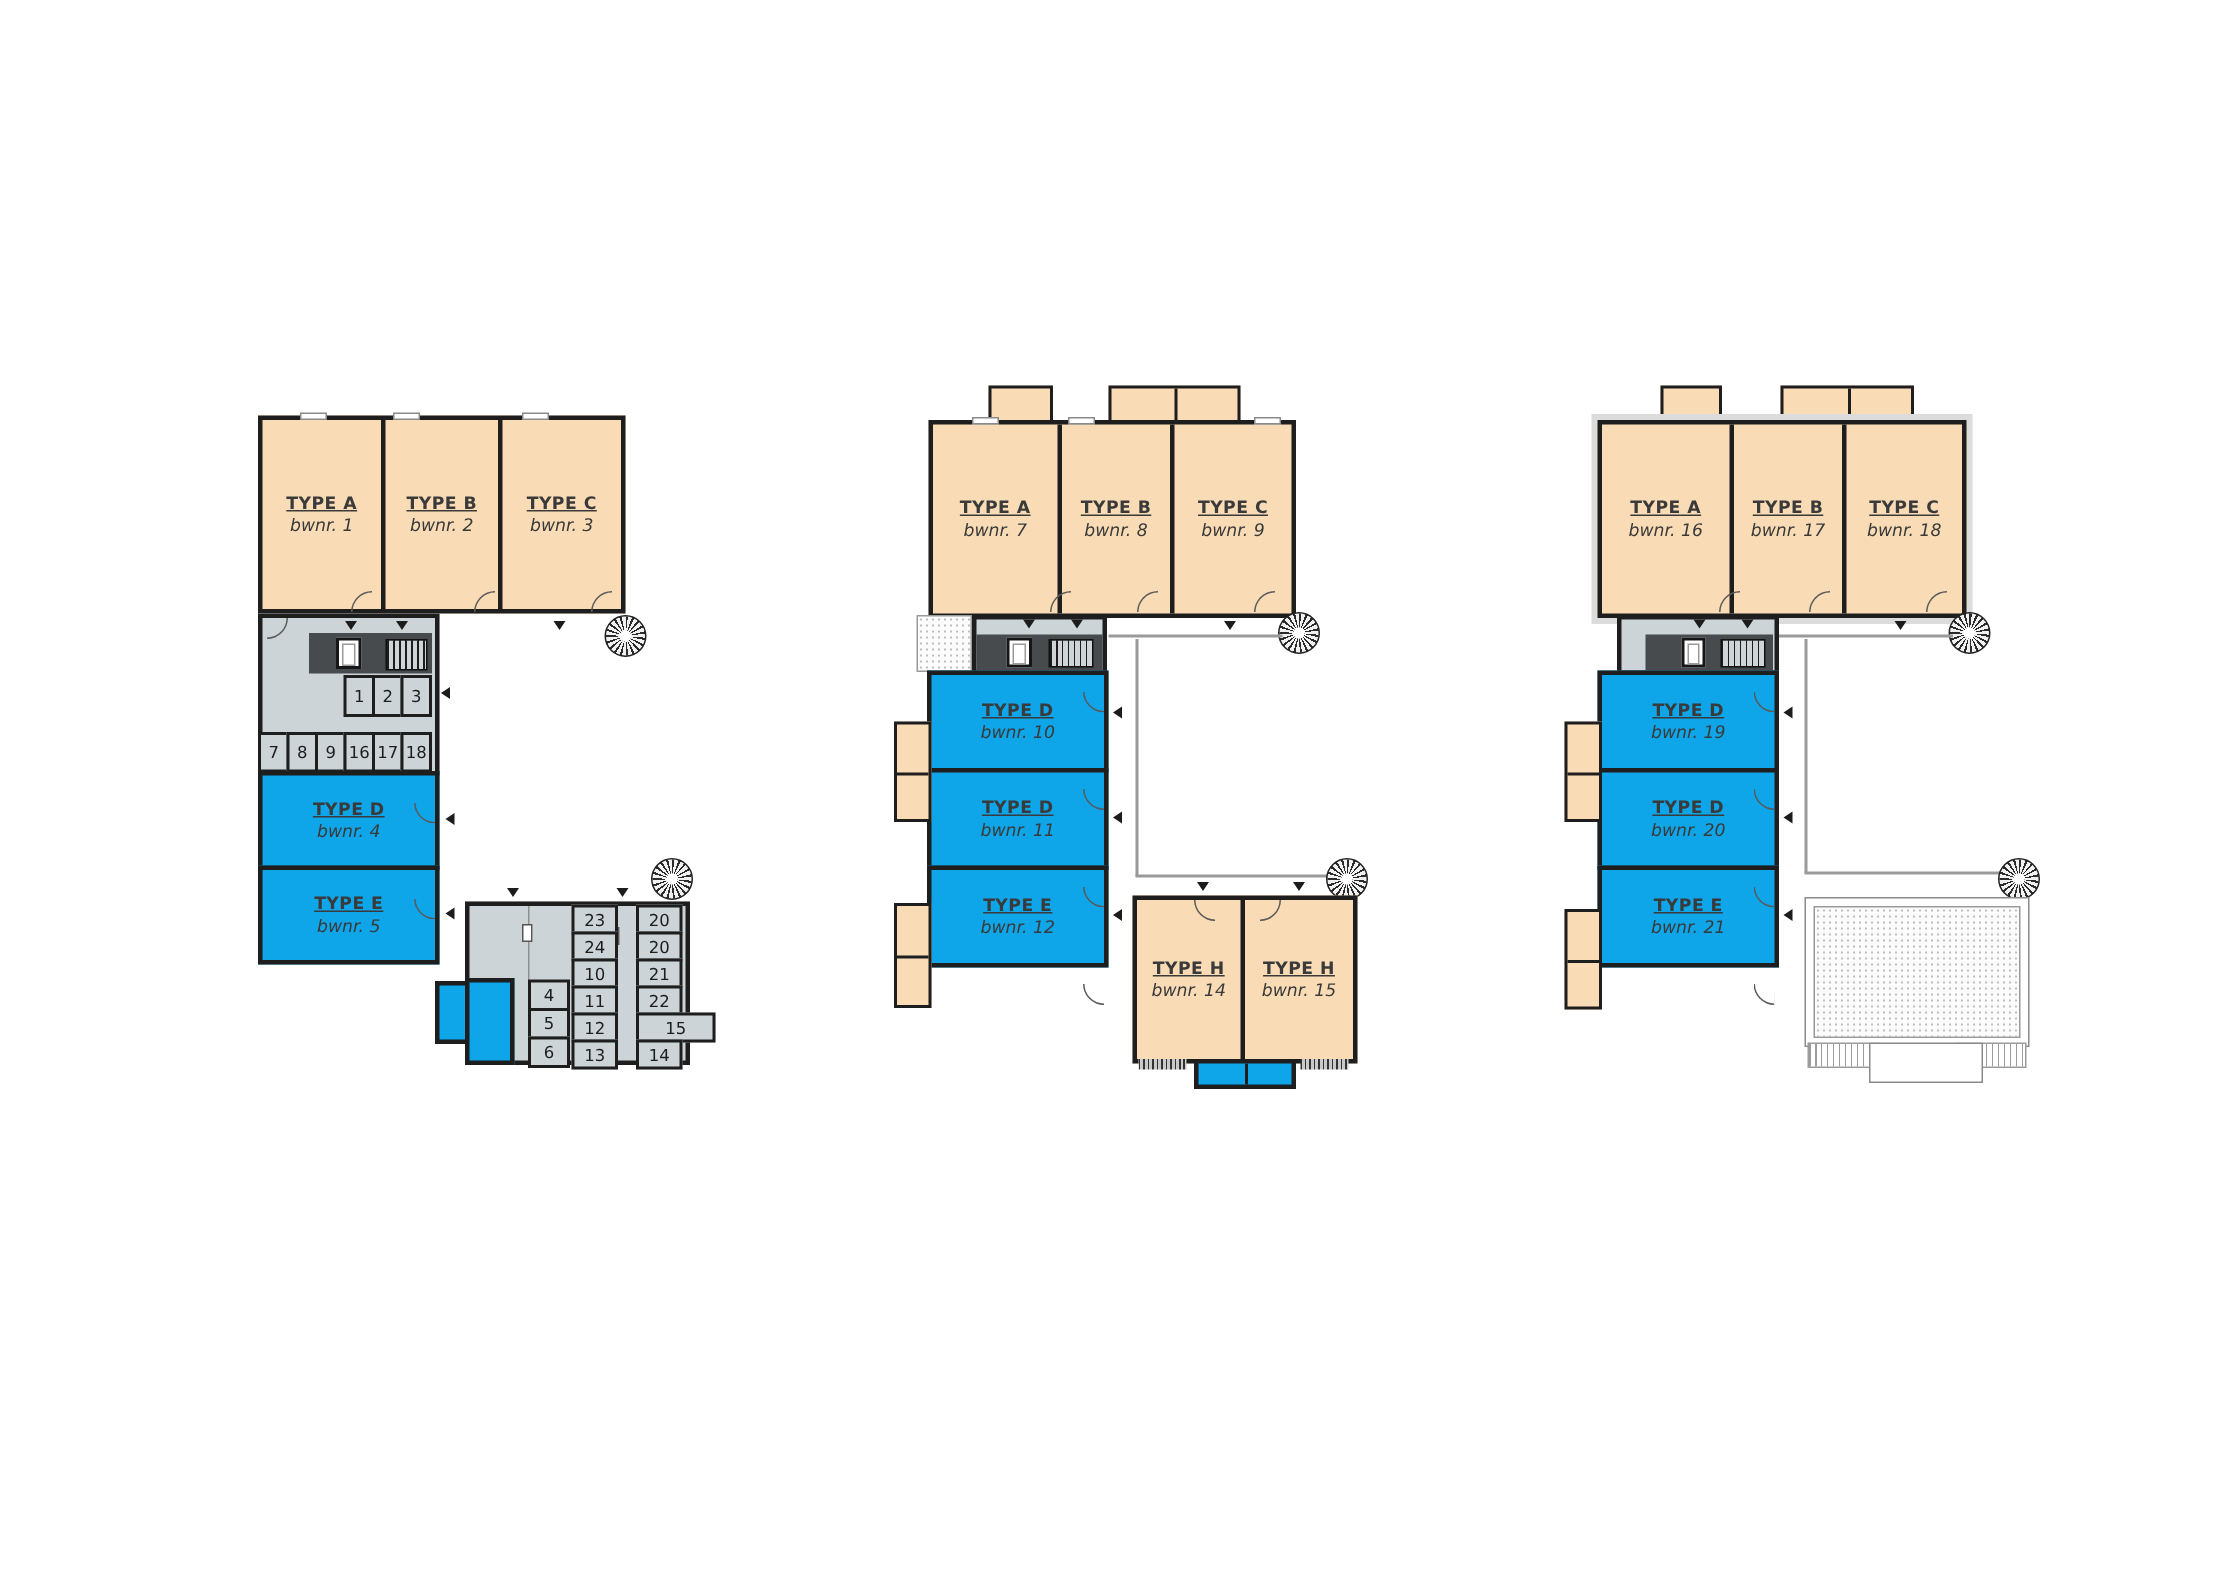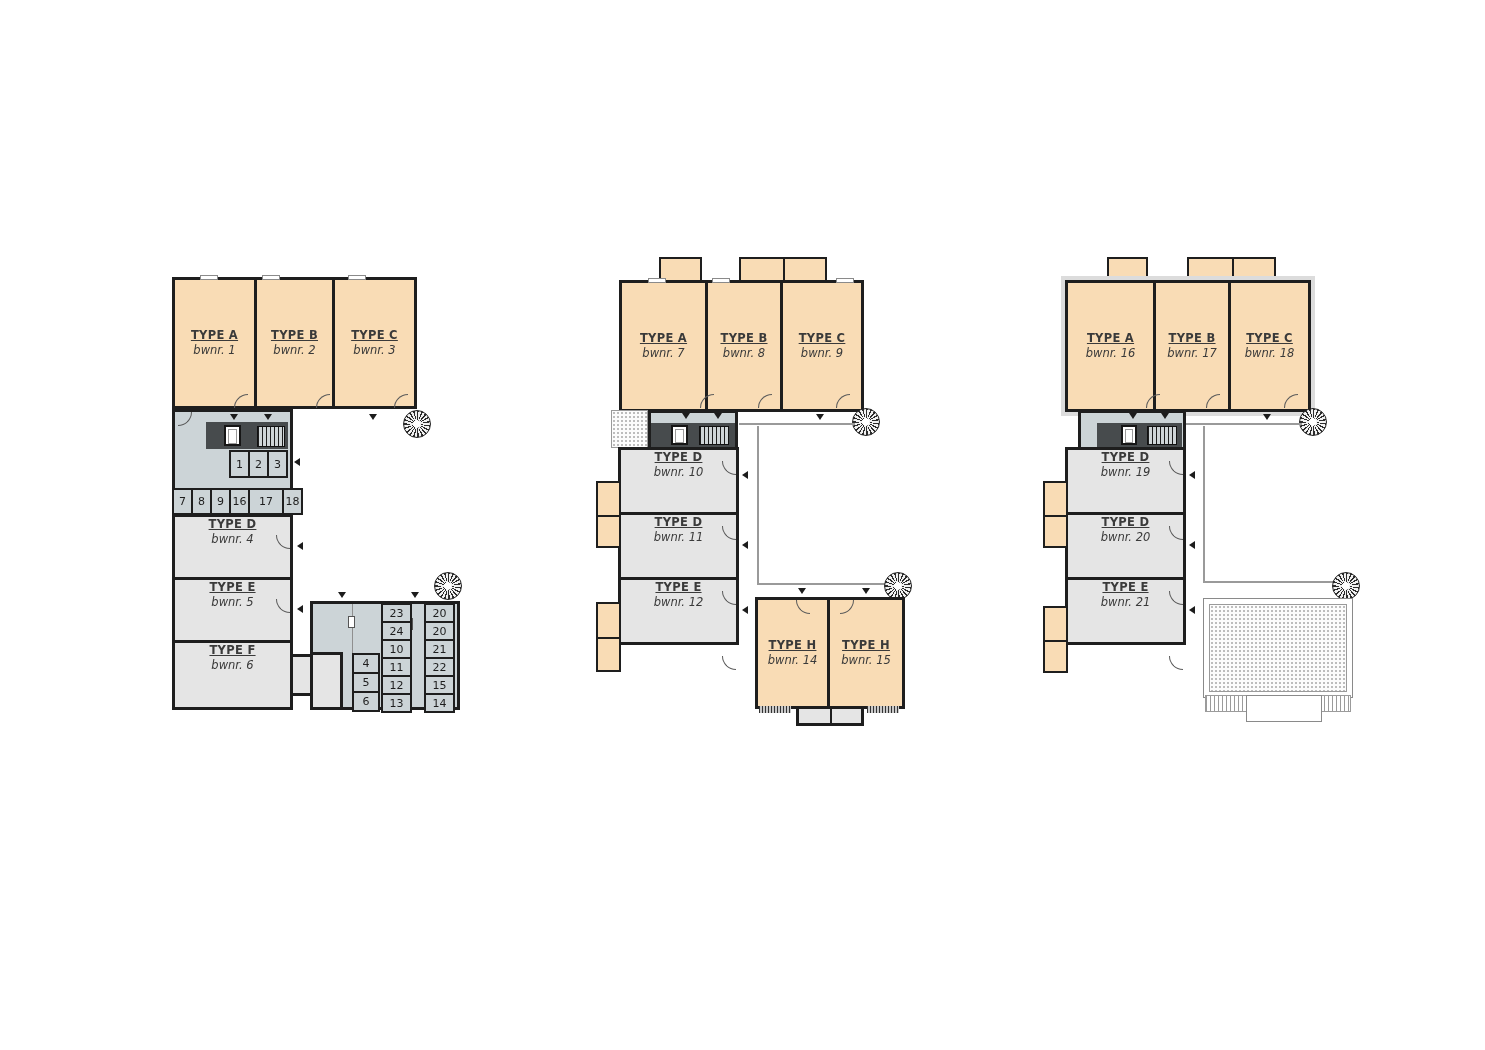--- a/index.html
+++ b/index.html
@@ -6,21 +6,21 @@
   #stage{position:relative;width:1485px;height:1050px;background:#fff;
          font-family:"DejaVu Sans",sans-serif;overflow:hidden;margin-top:14px;}
   #stage *{box-sizing:border-box;}
   .abs{position:absolute;}
   .plan{position:absolute;left:0;top:0;width:100%;height:100%;}
 
   
   .block{background:#f9dcb5;border:3px solid #1e1e1e;display:flex;}
   .bsec{border-right:3px solid #1e1e1e;display:flex;align-items:center;justify-content:center;height:100%;}
   .bsec:last-child{border-right:none;flex:1;}
-  .room{background:#e5e5e5;border:3px solid #1e1e1e;display:flex;align-items:flex-start;justify-content:center;}
+  .room{background:#0ea5e9;border:3px solid #1e1e1e;display:flex;align-items:center;justify-content:center;}
   .rlabel{text-align:center;color:#3a3a3a;line-height:1.3;}
   .type{display:block;font-weight:bold;text-decoration:underline;font-size:11.5px;letter-spacing:.3px;}
   .bwnr{display:block;font-style:italic;font-size:11.5px;}
 
   .corridor{background:#ccd4d7;border:3px solid #1e1e1e;}
   .core{background:#474b4d;}
   .lift{background:#fff;border:2px solid #161616;}
   .lift::after{content:'';display:block;margin:2px;height:calc(100% - 4px);border:1px solid #9a9a9a;}
   .stairs{background:repeating-linear-gradient(90deg,#1d1d1d 0 1px,#cfd5d7 1px 4px);border:1px solid #111;}
 
@@ -106,40 +106,34 @@
     <div class="abs cells-h" style="left:229px;top:436px;">
       <div class="cell" style="width:21px;height:28px;">1</div>
       <div class="cell" style="width:21px;height:28px;">2</div>
       <div class="cell" style="width:21px;height:28px;">3</div>
     </div>
     <div class="abs cells-h" style="left:172px;top:474px;">
       <div class="cell" style="width:21px;height:27px;">7</div>
       <div class="cell" style="width:21px;height:27px;">8</div>
       <div class="cell" style="width:21px;height:27px;">9</div>
       <div class="cell" style="width:21px;height:27px;">16</div>
-      <div class="cell" style="width:36px;height:27px;">17</div>
+      <div class="cell" style="width:21px;height:27px;">17</div>
       <div class="cell" style="width:21px;height:27px;">18</div>
     </div>
 
     <div class="abs room" style="left:172px;top:500px;width:121px;height:66px;">
       <div class="rlabel">
           <span class="type">TYPE D</span>
           <span class="bwnr">bwnr. 4</span>
         </div>
     </div>
     <div class="abs room" style="left:172px;top:563px;width:121px;height:66px;">
       <div class="rlabel">
           <span class="type">TYPE E</span>
           <span class="bwnr">bwnr. 5</span>
-        </div>
-    </div>
-    <div class="abs room" style="left:172px;top:626px;width:121px;height:70px;">
-      <div class="rlabel">
-          <span class="type">TYPE F</span>
-          <span class="bwnr">bwnr. 6</span>
         </div>
     </div>
     <div class="abs arc arc-bl" style="left:276px;top:521px;"></div>
     <div class="abs arc arc-bl" style="left:276px;top:585px;"></div>
     <div class="abs tri-left" style="left:297px;top:528px;"></div>
     <div class="abs tri-left" style="left:297px;top:591px;"></div>
 
     <div class="abs room" style="left:290px;top:640px;width:24px;height:42px;border-width:3px;"></div>
     <div class="abs corridor" style="left:310px;top:587px;width:150px;height:109px;"></div>
     <div class="abs pline" style="left:352px;top:590px;width:1px;height:50px;"></div>
@@ -161,21 +155,21 @@
       <div class="cell" style="width:31px;height:20px;">10</div>
       <div class="cell" style="width:31px;height:20px;">11</div>
       <div class="cell" style="width:31px;height:20px;">12</div>
       <div class="cell" style="width:31px;height:20px;">13</div>
     </div>
     <div class="abs cells-v" style="left:424px;top:589px;">
       <div class="cell" style="width:31px;height:20px;">20</div>
       <div class="cell" style="width:31px;height:20px;">20</div>
       <div class="cell" style="width:31px;height:20px;">21</div>
       <div class="cell" style="width:31px;height:20px;">22</div>
-      <div class="cell" style="width:31px;height:20px;">15</div>
+      <div class="cell" style="width:53px;height:20px;">15</div>
       <div class="cell" style="width:31px;height:20px;">14</div>
     </div>
     <div class="abs spiral" style="left:434px;top:558px;"></div>
   </section>
 
   <section class="plan">
     <div class="abs dormer" style="left:659px;top:243px;width:43px;height:26px;"></div>
     <div class="abs dormer" style="left:739px;top:243px;width:88px;height:26px;">
         <div class="vsplit"></div>
       </div>

